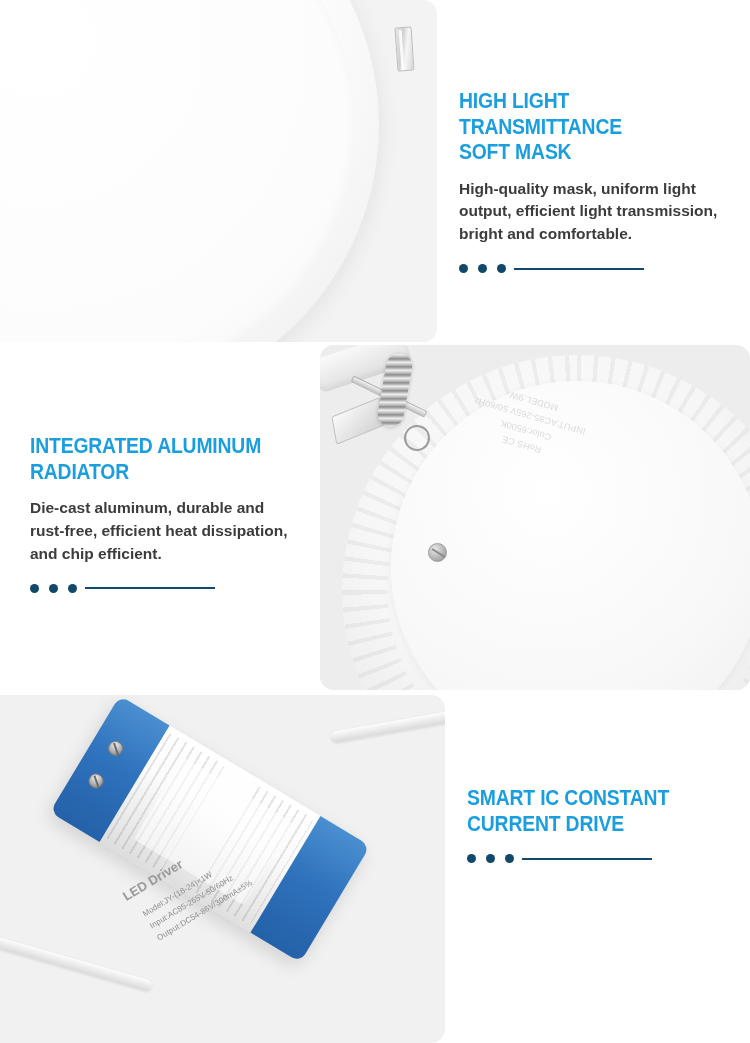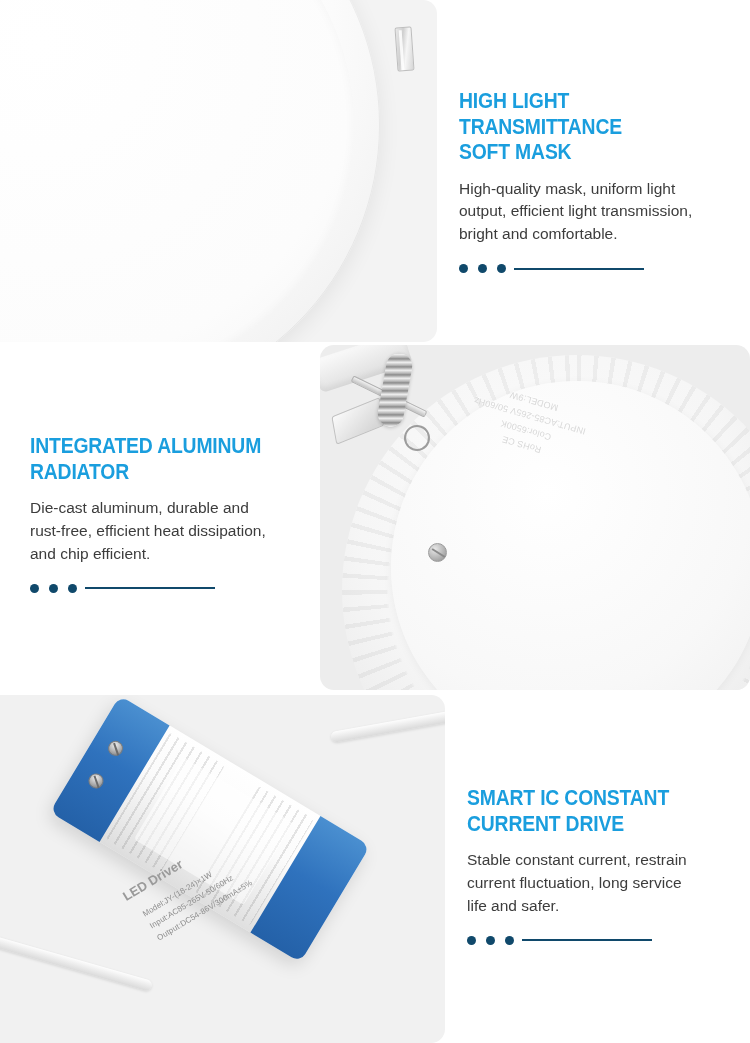--- a/index.html
+++ b/index.html
@@ -34,20 +34,21 @@
     transform-origin:left top;
     white-space:pre-line;
     font-stretch:condensed;
   }
   .body {
     color:#3c3c3c;
     font-size:15.5px;
     line-height:1.48;
     margin-top:13px;
     white-space:pre-line;
+    font-weight:bold;
   }
   .dots { display:flex; align-items:center; margin-top:18px; }
   .dot { width:9px; height:9px; border-radius:50%; background:#10496b; margin-right:10px; }
   .dots .rule { height:2px; background:#10496b; width:130px; margin-left:-2px; }
 
   
   #photo1 { width:437px; height:342px; border-radius:0 14px 14px 0; background:#f3f3f3; }
   .panel-disc {
     position:absolute;
     width:560px; height:560px;
@@ -324,23 +325,20 @@
 
       <div class="drv-title" style="left:120px; top:196px;">LED Driver</div>
       <div class="drv-text" style="left:140px; top:214px;">Model:JY-(18-24)×1W
 Input:AC85-265V 50/60Hz
 Output:DC54-86V/300mA±5%</div>
     </div>
 
     <div class="textblock" style="width:305px; padding:90px 22px 12px 22px;">
       <div class="heading">SMART IC CONSTANT
 CURRENT DRIVE</div>
-      <div class="body">Stable constant current, restrain
-current fluctuation, long service
-life and safer.</div>
       <div class="dots">
         <span class="dot"></span>
         <span class="dot"></span>
         <span class="dot"></span>
         <span class="rule"></span>
       </div>
     </div>
   </div>
 
 </div>

